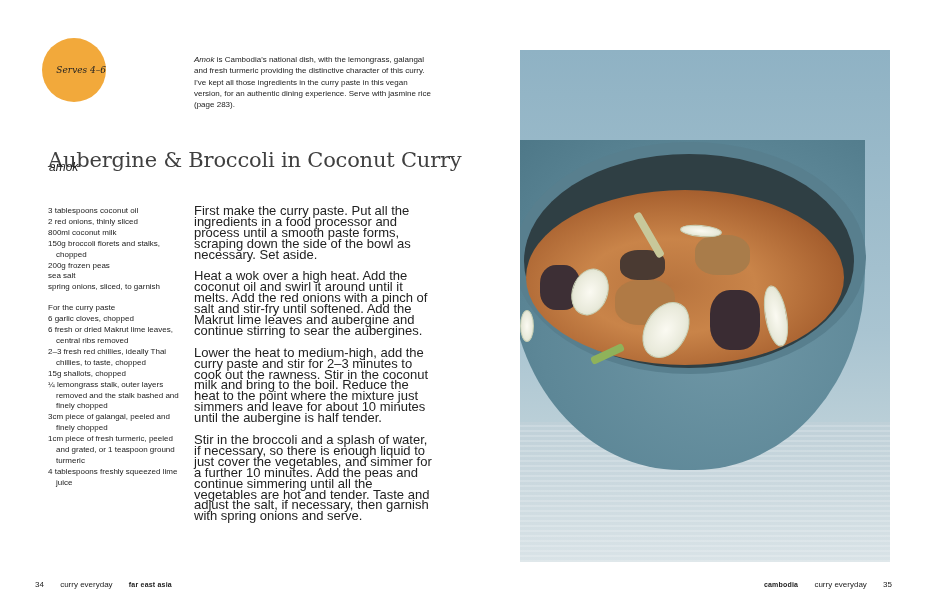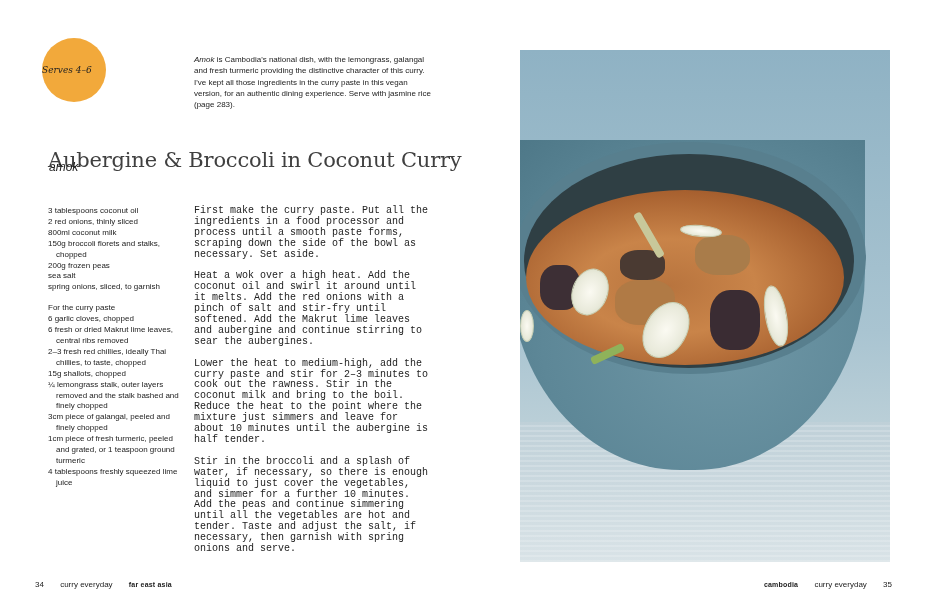--- a/index.html
+++ b/index.html
@@ -1,25 +1,25 @@
 <!DOCTYPE html>
 <html><head>
 <meta charset="utf-8">
 <style>
   html,body{margin:0;padding:0;}
   body{width:940px;height:612px;background:#ffffff;position:relative;overflow:hidden;color:#1a1a1a;}
-  .serves{position:absolute;left:42px;top:38px;width:64px;height:64px;border-radius:50%;background:#f2a93b;display:flex;align-items:center;justify-content:flex-start;font-family:"DejaVu Serif",serif;font-style:italic;font-size:9px;color:#222;}
+  .serves{position:absolute;left:42px;top:38px;width:64px;height:64px;border-radius:50%;background:#f2a93b;display:flex;align-items:center;justify-content:flex-end;font-family:"DejaVu Serif",serif;font-style:italic;font-size:9px;color:#222;}
   .intro{position:absolute;left:194px;top:54px;width:240px;font-family:"Liberation Sans",sans-serif;font-size:8px;line-height:11.3px;color:#222;}
   .intro i{font-style:italic;}
   .title{position:absolute;left:48px;top:134px;font-family:"DejaVu Serif",serif;font-size:21px;font-weight:normal;color:#404040;letter-spacing:-0.2px;white-space:nowrap;}
   .subtitle{position:absolute;left:49px;top:160px;font-family:"Liberation Sans",sans-serif;font-style:italic;font-size:12px;color:#1a1a1a;}
   .ingredients{position:absolute;left:48px;top:206px;width:140px;font-family:"Liberation Sans",sans-serif;font-size:8px;line-height:10.9px;color:#222;}
   .ingredients .item{padding-left:8px;text-indent:-8px;}
   .ingredients .group-title{margin-top:10px;}
-  .method{position:absolute;left:194px;top:206px;width:240px;font-family:Liberation Mono, monospace;font-size:10px;line-height:10.9px;color:#222;}
+  .method{position:absolute;left:194px;top:206px;width:240px;font-family:Liberation Sans, sans-serif;font-size:13px;line-height:10.9px;color:#222;}
   .method p{margin:0 0 10.9px 0;}
   .photo{position:absolute;left:520px;top:50px;width:370px;height:512px;overflow:hidden;
     background:linear-gradient(180deg,#8fb2c4 0%,#9dbccb 30%,#a9c4d1 55%,#bcd0d8 75%,#cfdbe0 100%);}
   .photo .cloth{position:absolute;left:0;right:0;bottom:0;height:140px;
     background:repeating-linear-gradient(0deg,rgba(255,255,255,0.18) 0 2px,rgba(255,255,255,0) 2px 5px),linear-gradient(180deg,#bfd0d8,#d9e3e7);}
   .photo .bowl{position:absolute;left:-10px;top:90px;width:355px;height:330px;border-radius:0 0 48% 48% / 0 0 60% 60%;
     background:radial-gradient(ellipse at 60% 60%,#6f97a6 0%,#5d8797 60%,#4d7787 100%);}
   .photo .rim{position:absolute;left:-6px;top:92px;width:352px;height:232px;border-radius:50%;background:#587f8e;}
   .photo .inner{position:absolute;left:4px;top:104px;width:330px;height:214px;border-radius:50%;background:#2f3f44;}
   .photo .curry{position:absolute;left:6px;top:140px;width:318px;height:175px;border-radius:50%;

